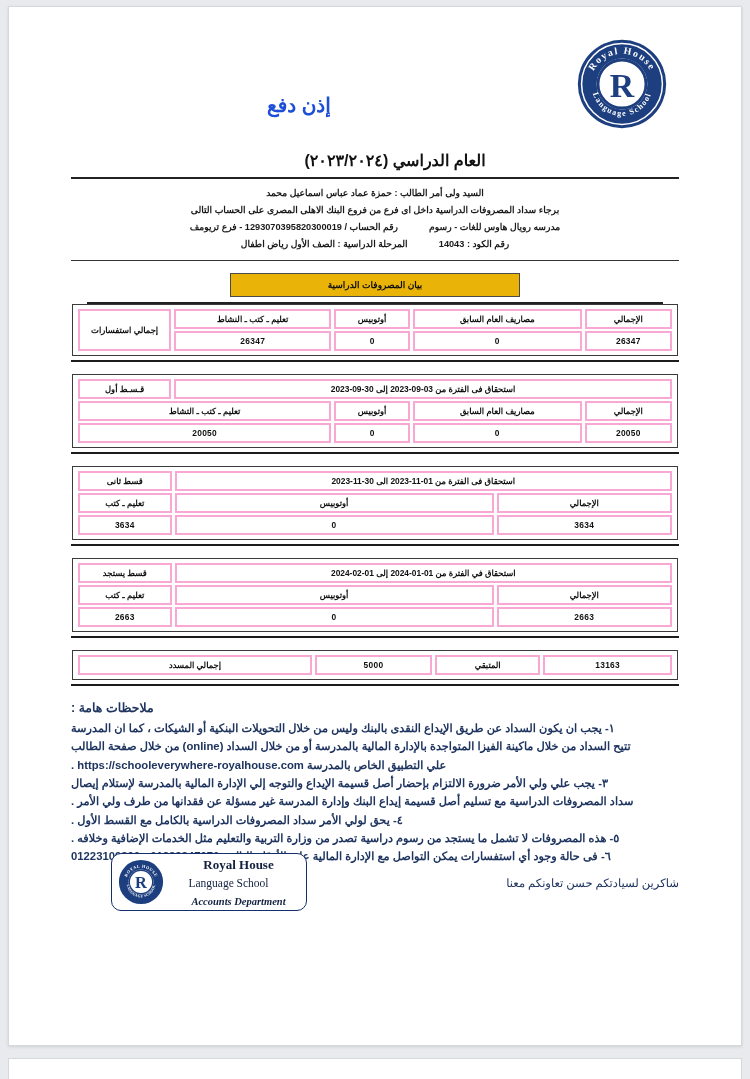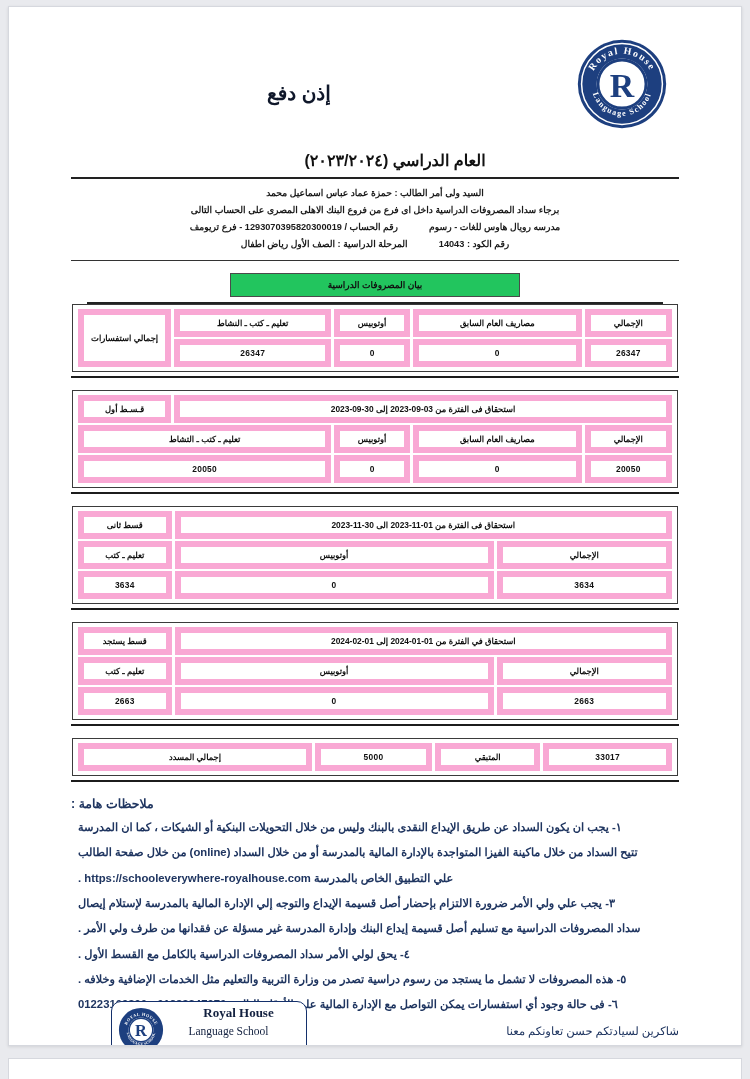--- a/index.html
+++ b/index.html
@@ -38,23 +38,23 @@
   }
 
   
   .hdr { position: relative; height: 120px; }
   .logo {
     position: absolute; right: 10px; top: 8px;
     width: 94px; height: 94px;
   }
   .doc-title {
     position: absolute;
-    left: 196px; top: 52px;
+    left: 196px; top: 64px;
     font-size: 20px; font-weight: bold;
-    color: #0f172a;
+    color: #1d4ed8;
     letter-spacing: 1px;
     font-family: "Liberation Sans", sans-serif;
   }
   .year-line {
     text-align: center;
     font-size: 16px; font-weight: bold;
     color: #111;
     margin: 2px 0 7px 0;
     padding-left: 40px;
     font-family: "Liberation Sans", sans-serif;
@@ -66,41 +66,41 @@
     text-align: center; font-weight: bold;
     font-family: "Liberation Sans", sans-serif;
   }
   .info-line { white-space: nowrap; }
   .info-line .gap { display: inline-block; width: 26px; }
   .rule-thin { border-top: 1.4px solid #333; margin: 7px 0 0 0; }
 
   
   .band { margin-top: 12px; }
   .band-title {
-    background: #22c55e;
+    background: #eab308;
     border: 1px solid #4a4a4a;
     color: #111;
     font-size: 9px; font-weight: bold;
     text-align: center;
     padding: 6px 0;
     width: 290px;
     margin: 0 auto 0 auto;
     font-family: "Liberation Sans", sans-serif;
   }
   .band-rule { border-top: 2px solid #222; margin: 5px 16px 0 16px; }
 
   table.grid {
     width: 100%;
     border-collapse: separate;
     border-spacing: 3px 2px;
     table-layout: fixed;
     font-family: "Liberation Sans", sans-serif;
   }
   table.grid td {
-    border: 6px solid #f9a8d4;
+    border: 2px solid #f9a8d4;
     font-size: 8.4px;
     font-weight: bold;
     color: #111;
     text-align: center;
     padding: 3px 2px;
     height: 15px;
     background: #fff;
     white-space: nowrap;
     overflow: hidden;
   }
@@ -115,21 +115,21 @@
     color: #1f3560;
     font-family: "Liberation Sans", sans-serif;
     font-weight: bold;
     text-align: left;
     direction: rtl;
   }
   .notes-head { font-size: 12.5px; margin-bottom: 4px; }
   .note {
     font-size: 11.3px;
     line-height: 1.62;
-    margin: 7px;
+    margin: 0;
   }
   .thanks {
     font-size: 11.6px; color: #1f3560;
     margin-top: 10px; line-height: 1.6;
   }
 
   
   .footer-row {
     position: relative;
     margin-top: 2px;
@@ -339,21 +339,21 @@
         <div class="band-outer">
           <table class="grid">
             <colgroup>
                 <col style="width:22%">
                 <col style="width:18%">
                 <col style="width:20%">
                 <col style="width:40%">
               </colgroup>
             <tbody>
                 <tr>
-              <td class="num">33017</td>
+              <td class="num">13163</td>
               <td>المتبقي</td>
               <td class="num">5000</td>
               <td>إجمالي المسدد</td>
             </tr>
           </tbody>
             </table>
         </div>
         <div class="hr-dark"></div>
       </div>
 

